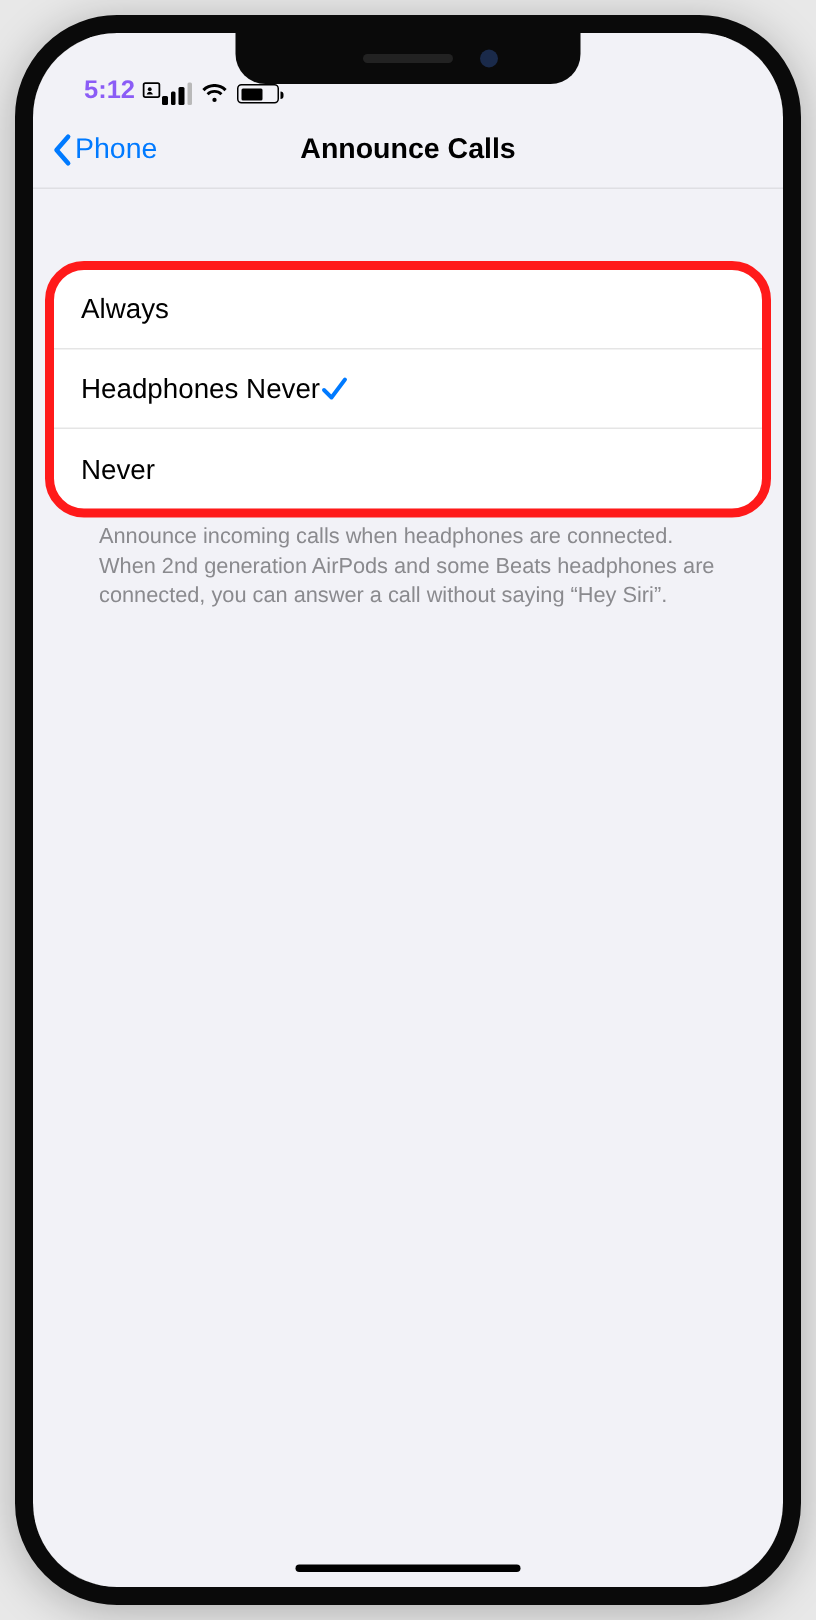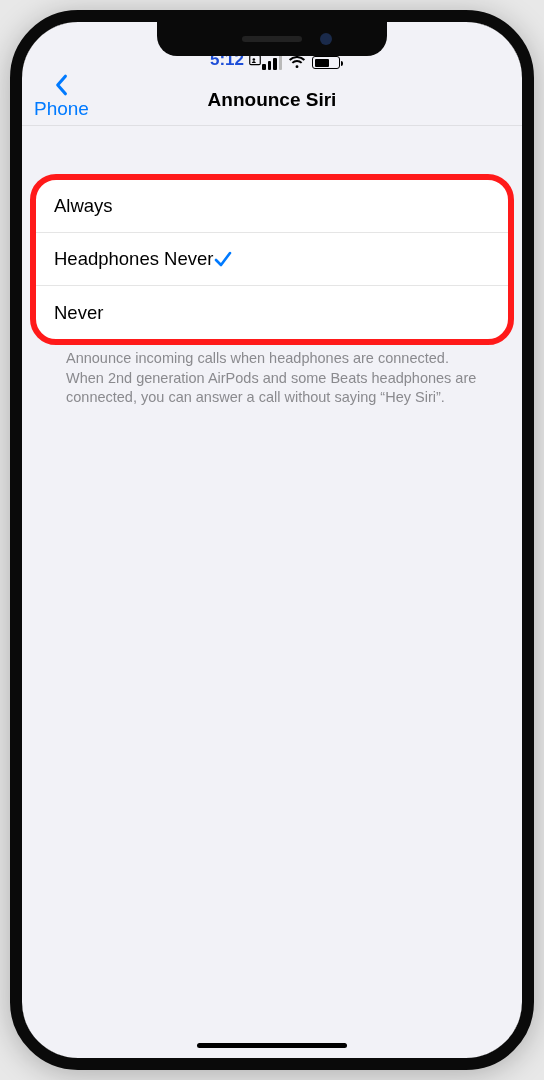--- a/index.html
+++ b/index.html
@@ -43,23 +43,23 @@
 
     .screen {
       position:absolute; inset:0;
       background:#f2f2f7;
       border-radius:56px;
       overflow:hidden;
     }
 
     .status-bar {
       height: 52px;
-      display:flex; align-items:flex-end; justify-content:center;
+      display:flex; align-items:flex-end; justify-content:flex-start;
       padding: 0 28px 4px 34px;
-      font-size: 17px; font-weight:600; color:#1d4ed8;
+      font-size: 17px; font-weight:600; color:#8b5cf6;
     }
     .status-left { display:flex; align-items:center; gap:4px; }
     .status-right { display:flex; align-items:center; gap:6px; }
     .sig-bars { display:flex; align-items:flex-end; gap:2px; }
     .sig-bars span { width:3.5px; background:#000; border-radius:1px; }
     .sig-bars span:nth-child(1){height:6px;}
     .sig-bars span:nth-child(2){height:9px;}
     .sig-bars span:nth-child(3){height:12px;}
     .sig-bars span:nth-child(4){height:15px; background:#b9b9b9;}
     .wifi-icon svg { display:block; }
@@ -69,21 +69,21 @@
 
     .nav-bar {
       height: 52px;
       position: relative;
       display:flex; align-items:center; justify-content:center;
       border-bottom: 0.5px solid rgba(0,0,0,.08);
     }
     .nav-back {
       position:absolute; left:12px; top:0; bottom:0;
       display:flex; align-items:center; gap:2px;
-      color:#007aff; font-size:19px;flex-direction:column;
+      color:#007aff; font-size:19px;
     }
     .nav-back svg { display:block; }
     .nav-title { font-size:19px; font-weight:600; color:#000; }
 
     .content { padding-top: 54px; }
 
     .options-wrap {
       margin: 0 14px;
       position: relative;
     }
@@ -169,21 +169,21 @@
       </div>
     </div>
 
     <div class="nav-bar">
       <div class="nav-back">
         <svg width="14" height="22" viewBox="0 0 12 20" fill="none" stroke="#007aff" stroke-width="2.8" stroke-linecap="round" stroke-linejoin="round">
           <polyline points="10,2 3,10 10,18"></polyline>
         </svg>
         <span>Phone</span>
       </div>
-      <div class="nav-title">Announce Siri</div>
+      <div class="nav-title">Announce Calls</div>
     </div>
 
     <div class="content">
 
       <div class="options-wrap">
         <div class="options-list">
 
           <div class="option-row">
             <span>Always</span>
           </div>

